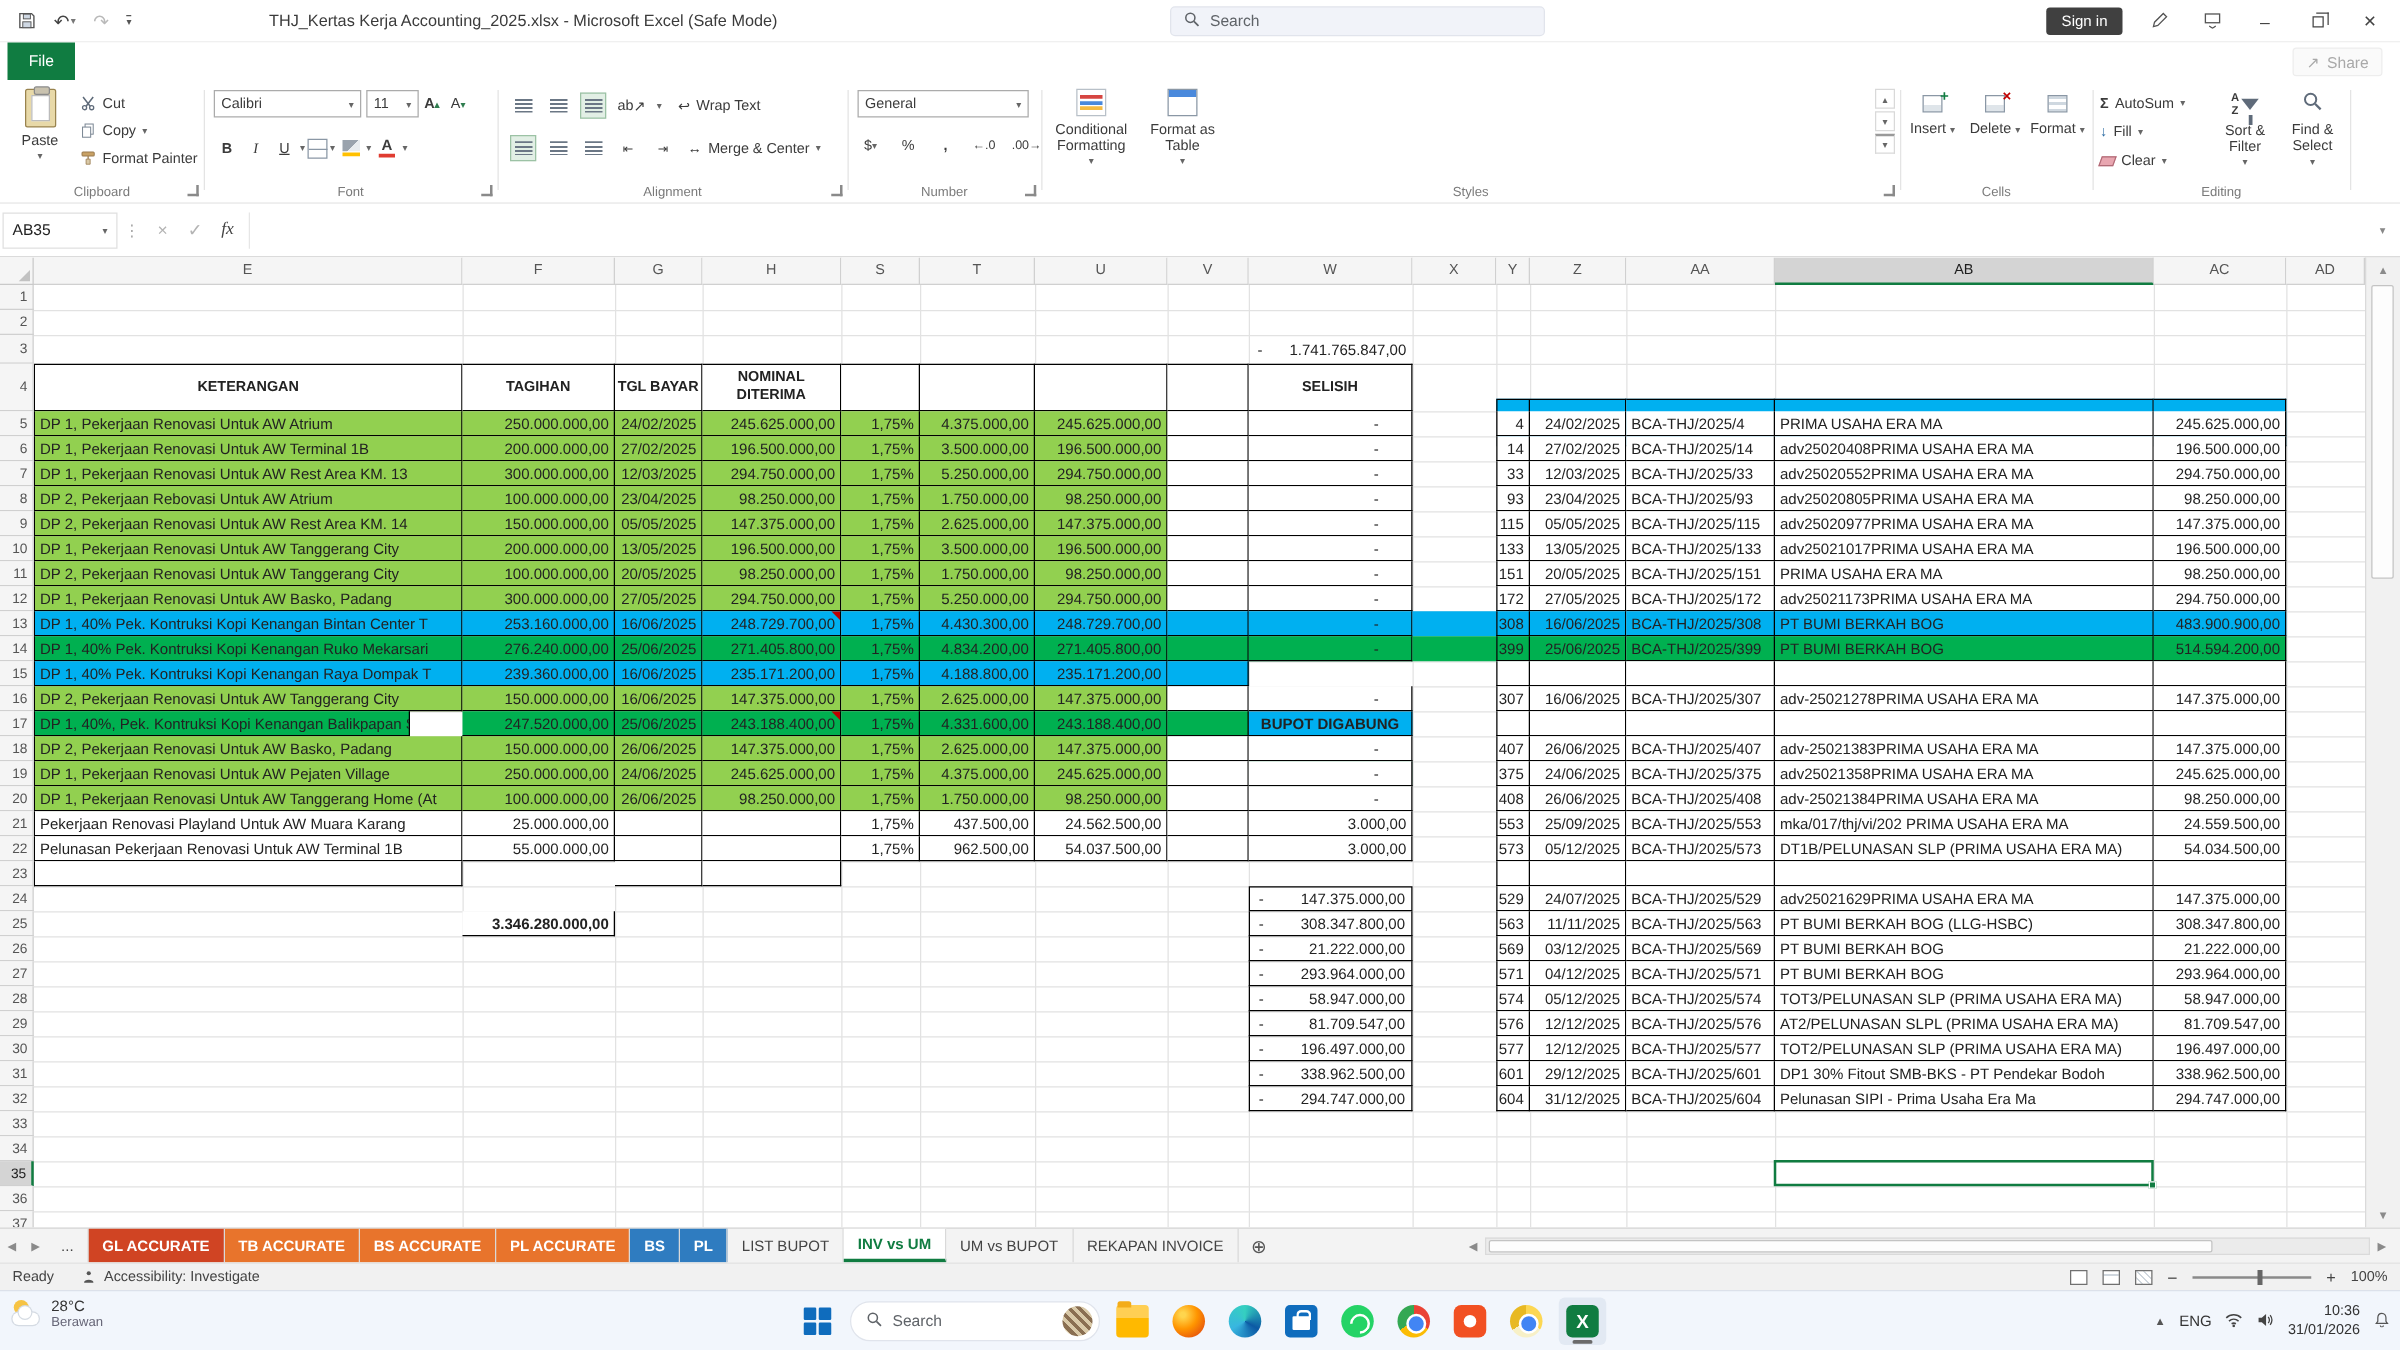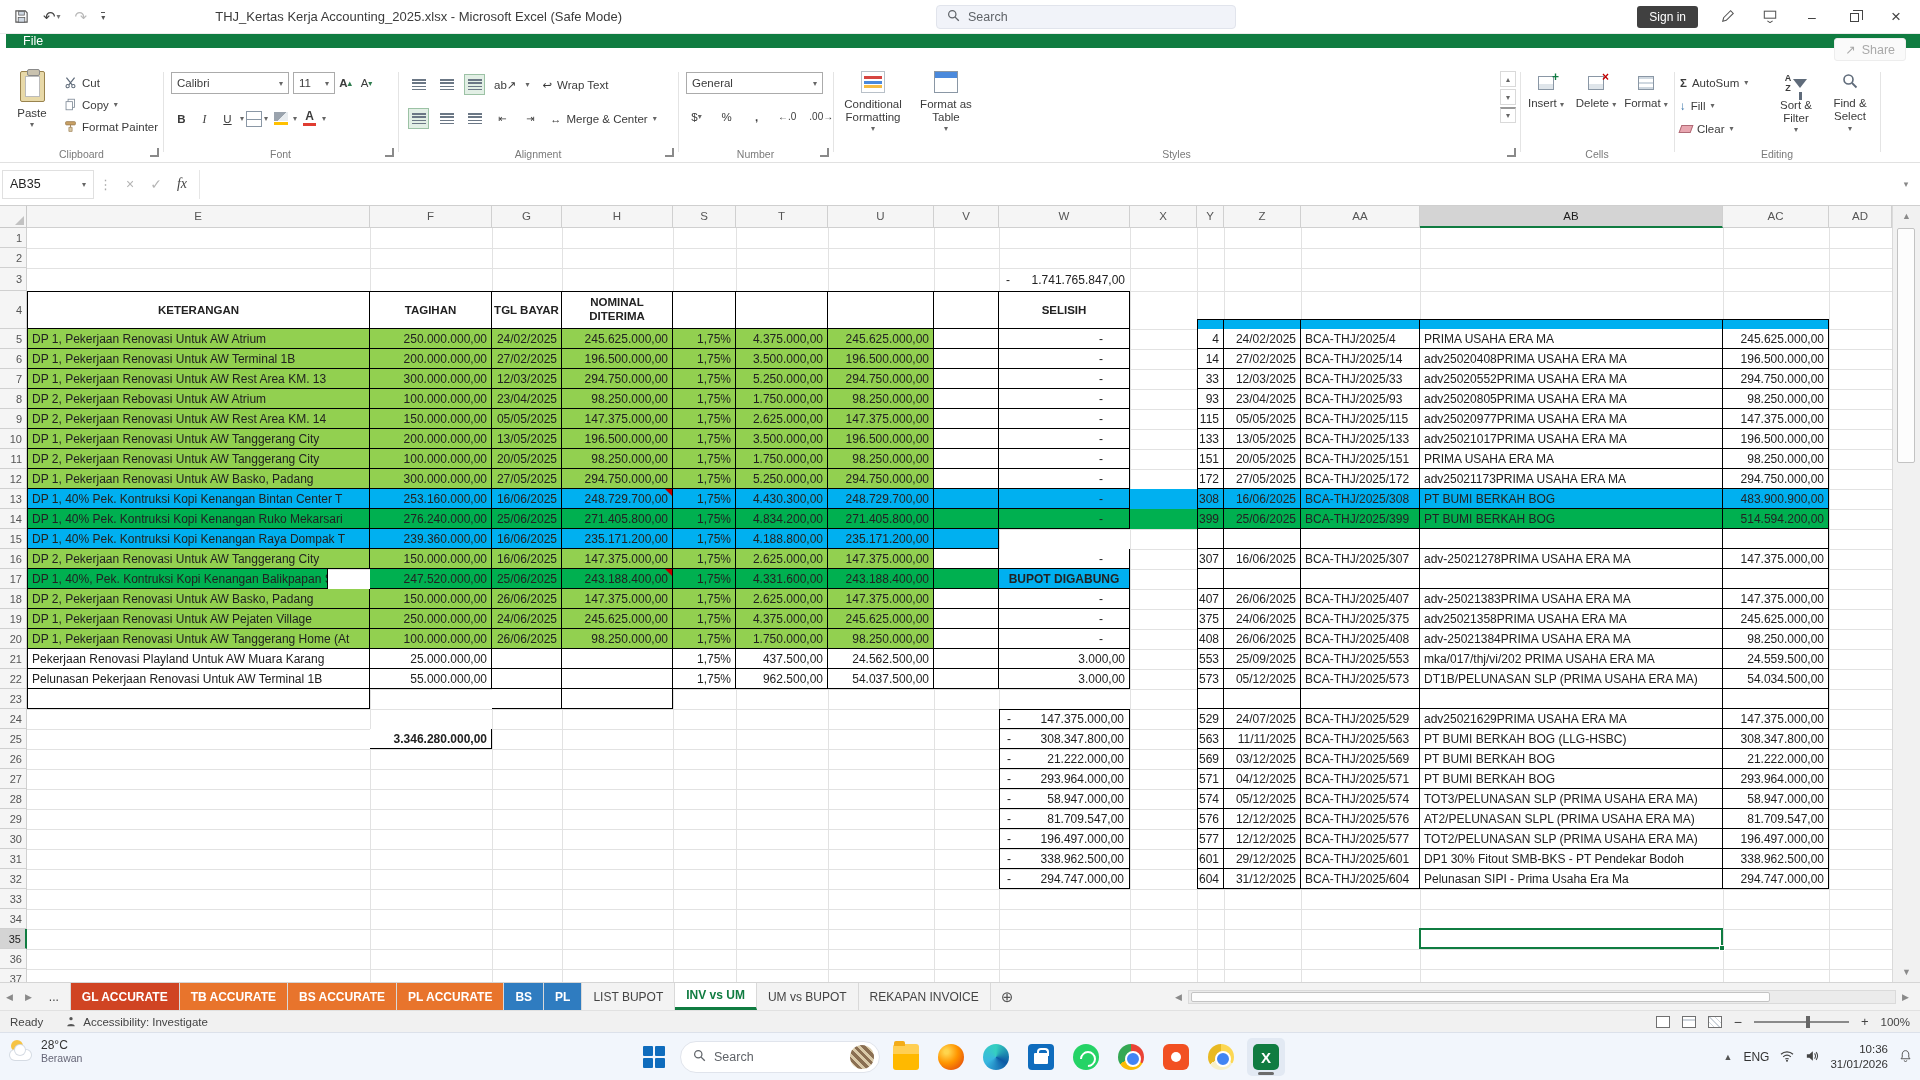--- a/index.html
+++ b/index.html
@@ -14,21 +14,21 @@
 .qat-ic.dis{color:#B9B9B9;}
 #doc-title{font-size:13px;color:#3b3b3b;margin-left:96px;white-space:nowrap;}
 #title-search{position:absolute;left:50%;top:5px;transform:translateX(-8%);width:300px;height:24px;background:#F1F3F9;border:1px solid #E1E4EC;border-radius:4px;display:flex;align-items:center;gap:8px;padding:0 10px;color:#5f6368;font-size:12.5px;}
 #title-right{position:absolute;right:0;top:0;height:34px;display:flex;align-items:center;gap:18px;padding-right:12px;}
 #signin{background:#404040;color:#fff;font-size:12px;padding:4px 12px;border-radius:3px;}
 .winbtn{width:24px;text-align:center;color:#444;font-size:14px;}
 .restore-ic{width:9px;height:9px;border:1px solid #444;position:relative;display:inline-block;}
 .restore-ic::before{content:"";position:absolute;top:-4px;left:2px;width:9px;height:9px;border:1px solid #444;border-bottom:none;border-left:none;}
 
 
-#ribbontabs{position:absolute;top:34px;left:0;width:1920px;height:30px;background:#fff;display:flex;align-items:stretch;flex-direction:column;}
+#ribbontabs{position:absolute;top:34px;left:0;width:1920px;height:30px;background:#fff;display:flex;align-items:stretch;}
 #file-tab{background:#107C41;color:#fff;padding:0 17px;display:flex;align-items:center;font-size:12.5px;margin-left:6px;}
 #rtabs{display:flex;align-items:stretch;}
 .rtab{padding:0 13px;display:flex;align-items:center;font-size:12.5px;color:#444;}
 .rtab.active{color:#107C41;font-weight:bold;border:1px solid #E4E4E4;border-bottom:1px solid #fff;background:#fff;}
 #share-btn{position:absolute;right:14px;top:4px;display:flex;align-items:center;gap:6px;color:#A9A9A9;font-size:12.5px;border:1px solid #EDEDED;border-radius:3px;padding:3px 10px;background:#FAFAFA;}
 
 
 #ribbon{position:absolute;top:64px;left:0;width:1920px;height:99px;background:#fff;border-bottom:1px solid #E1E1E1;font-size:11.5px;color:#3b3b3b;}
 .rgroup{position:absolute;top:0;height:98px;}
 .gsep{position:absolute;top:8px;height:80px;width:1px;background:#E4E4E4;}

